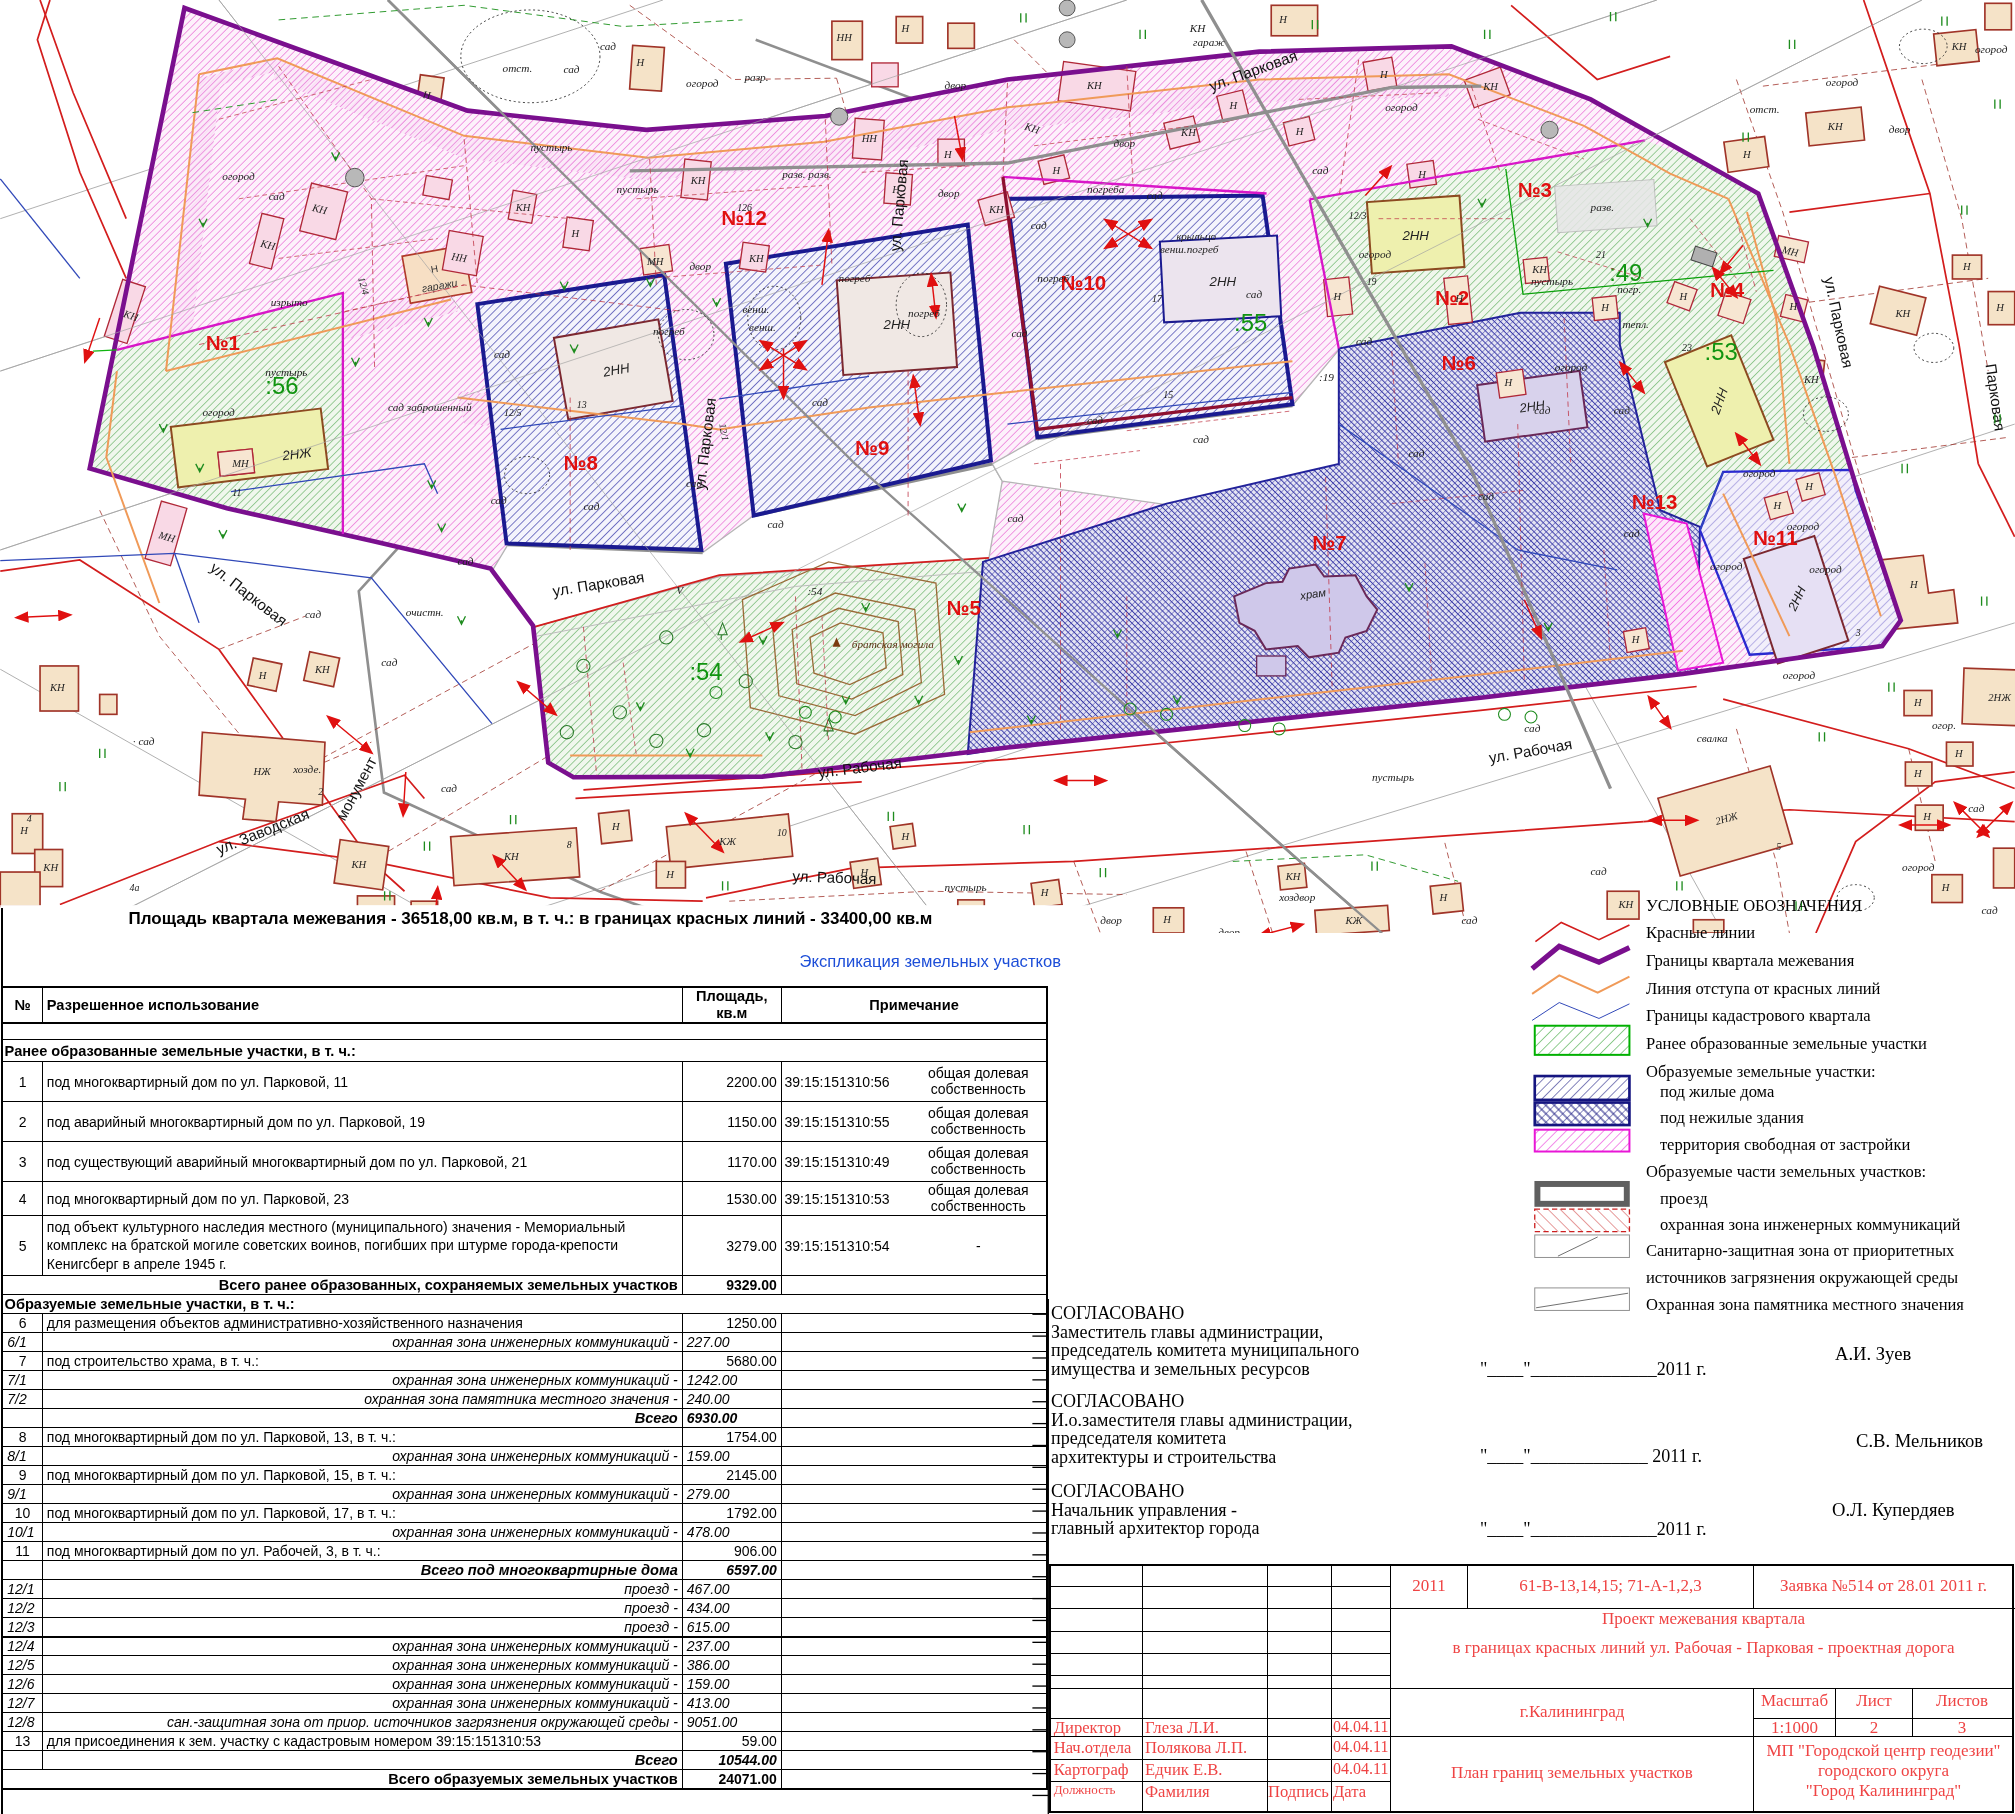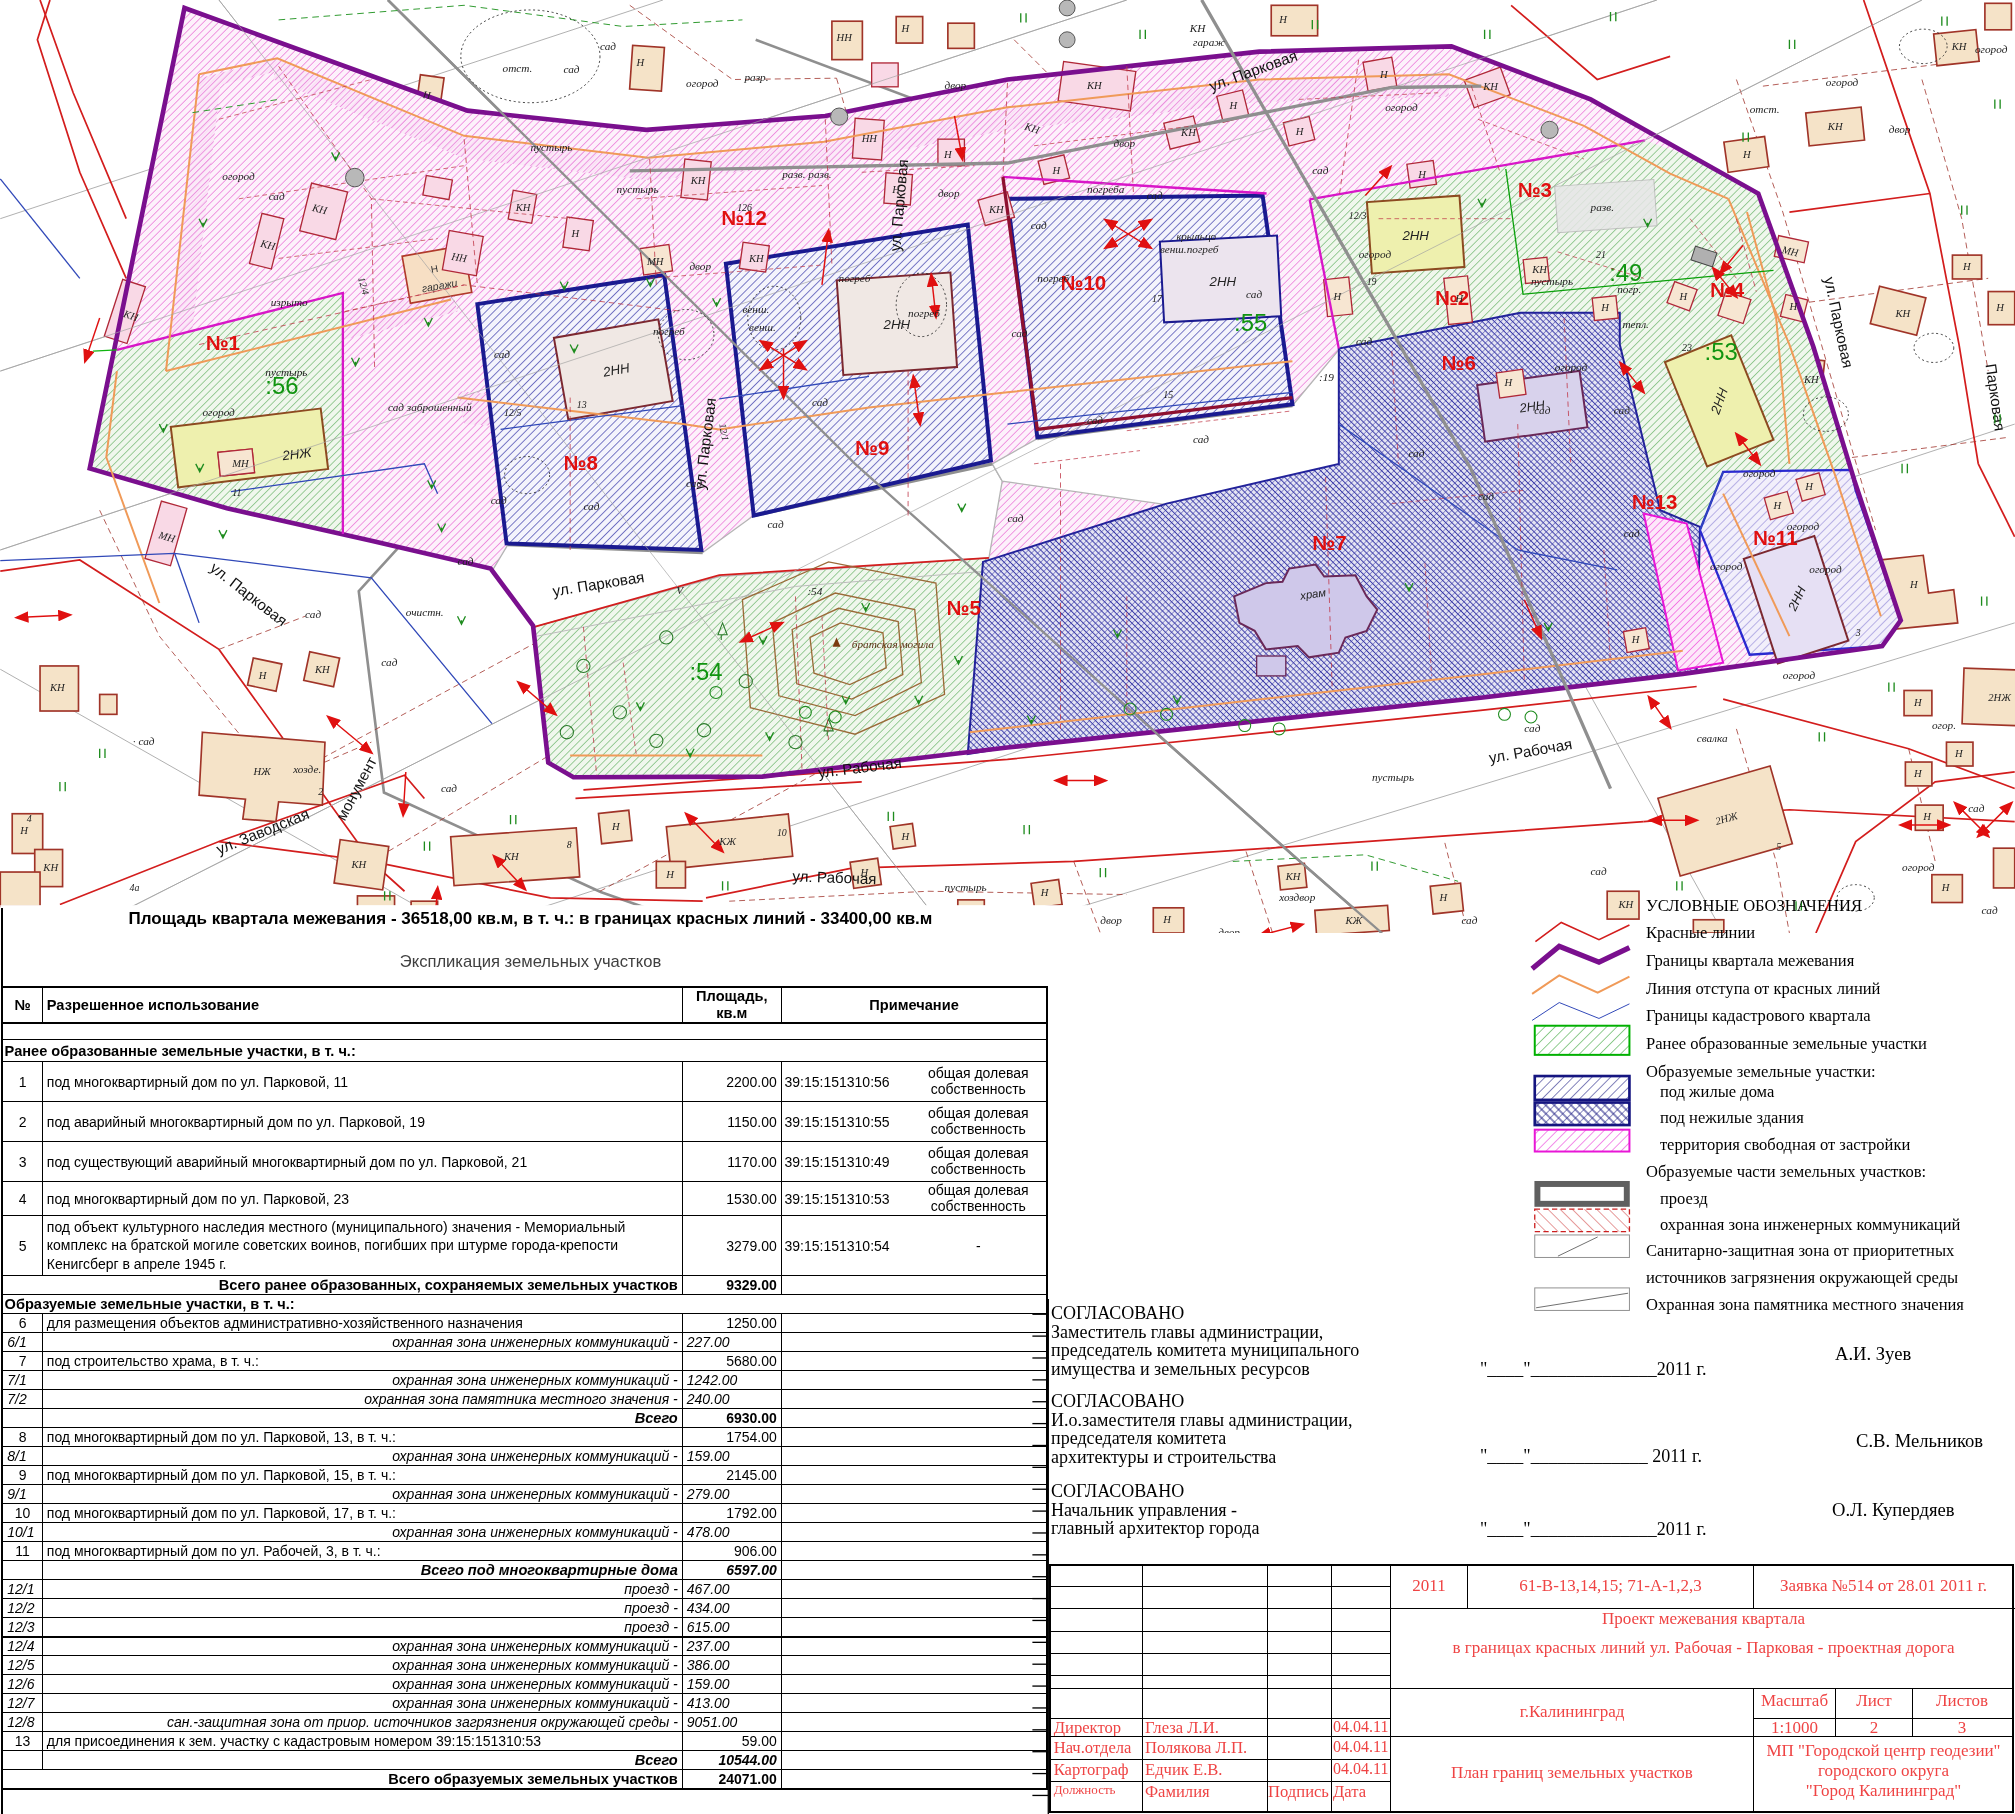--- a/index.html
+++ b/index.html
@@ -796,21 +796,21 @@
         <circle cx="1610" cy="60" r="12"></circle>
 </g>
 <rect x="2554" y="376" width="34" height="22" fill="#b0b0b0" stroke="#444" stroke-width="1.5" transform="rotate(18 2571 387)"></rect>
 <rect x="0" y="1366" width="1640" height="42" fill="#fff"></rect>
 </svg>
 
 <div class="abs" style="left:1.3px;top:908px;width:1.3px;height:906px;background:#000"></div>
 
 <div class="abs" style="left:0;top:909px;width:1061px;text-align:center;font-size:17px;font-weight:bold;color:#000">Площадь&nbsp;квартала&nbsp;межевания&nbsp;-&nbsp;36518,00&nbsp;кв.м,&nbsp;в&nbsp;т.&nbsp;ч.:&nbsp;в&nbsp;границах&nbsp;красных&nbsp;линий&nbsp;-&nbsp;33400,00&nbsp;кв.м</div>
 
-<div class="abs" style="left:0;top:952px;width:1061px;text-align:center;font-size:16.6px;color:#404040">Экспликация земельных участков</div>
+<div class="abs" style="left:0;top:952px;width:1061px;text-align:right;font-size:16.6px;color:#1d4ed8">Экспликация земельных участков</div>
 
 <table class="tbl abs" style="left:1.3px;top:986px;width:1046px;border:2px solid #000">
 <colgroup>
         <col style="width:40px">
         <col style="width:640px">
         <col style="width:99px">
         <col style="width:266px">
       </colgroup>
 <tbody>
         <tr style="height:36px">
@@ -914,21 +914,21 @@
         </tr>
 <tr style="height:19px">
           <td style="font-style:italic">7/2</td>
           <td style="text-align:right;font-style:italic">охранная зона памятника местного значения -</td>
           <td style="font-style:italic">240.00</td>
           <td></td>
         </tr>
 <tr style="height:19px">
           <td></td>
           <td style="text-align:right;font-weight:bold;font-style:italic;font-size:14.6px">Всего</td>
-          <td style="text-align:right;font-weight:bold;">6930.00</td>
+          <td style="font-weight:bold;font-style:italic">6930.00</td>
           <td></td>
         </tr>
 <tr style="height:19px">
           <td style="text-align:center">8</td>
           <td>под многоквартирный дом по ул. Парковой, 13, в т. ч.:</td>
           <td style="text-align:right">1754.00</td>
           <td></td>
         </tr>
 <tr style="height:19px">
           <td style="font-style:italic">8/1</td>

